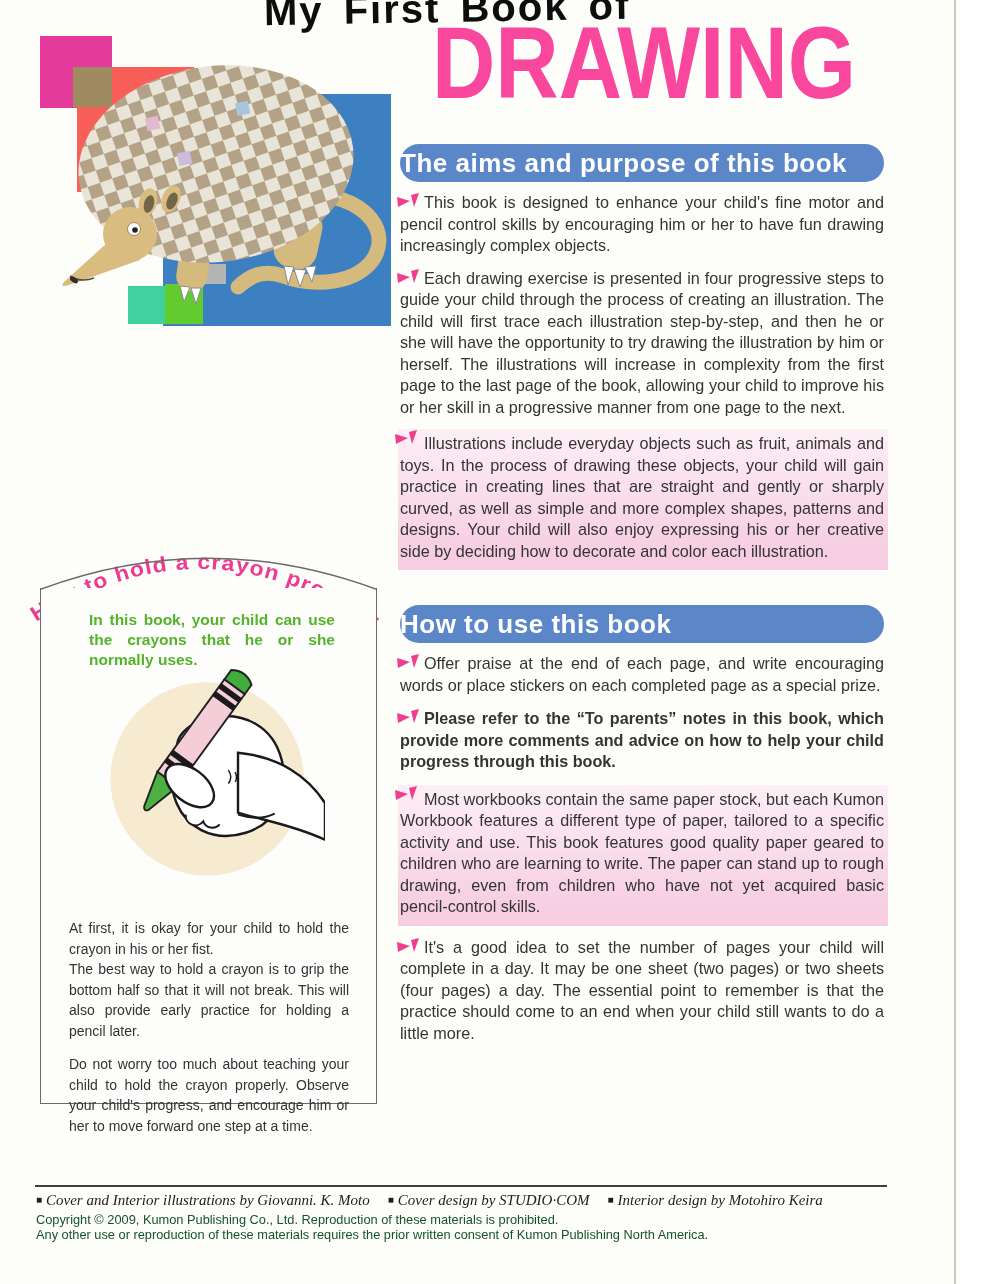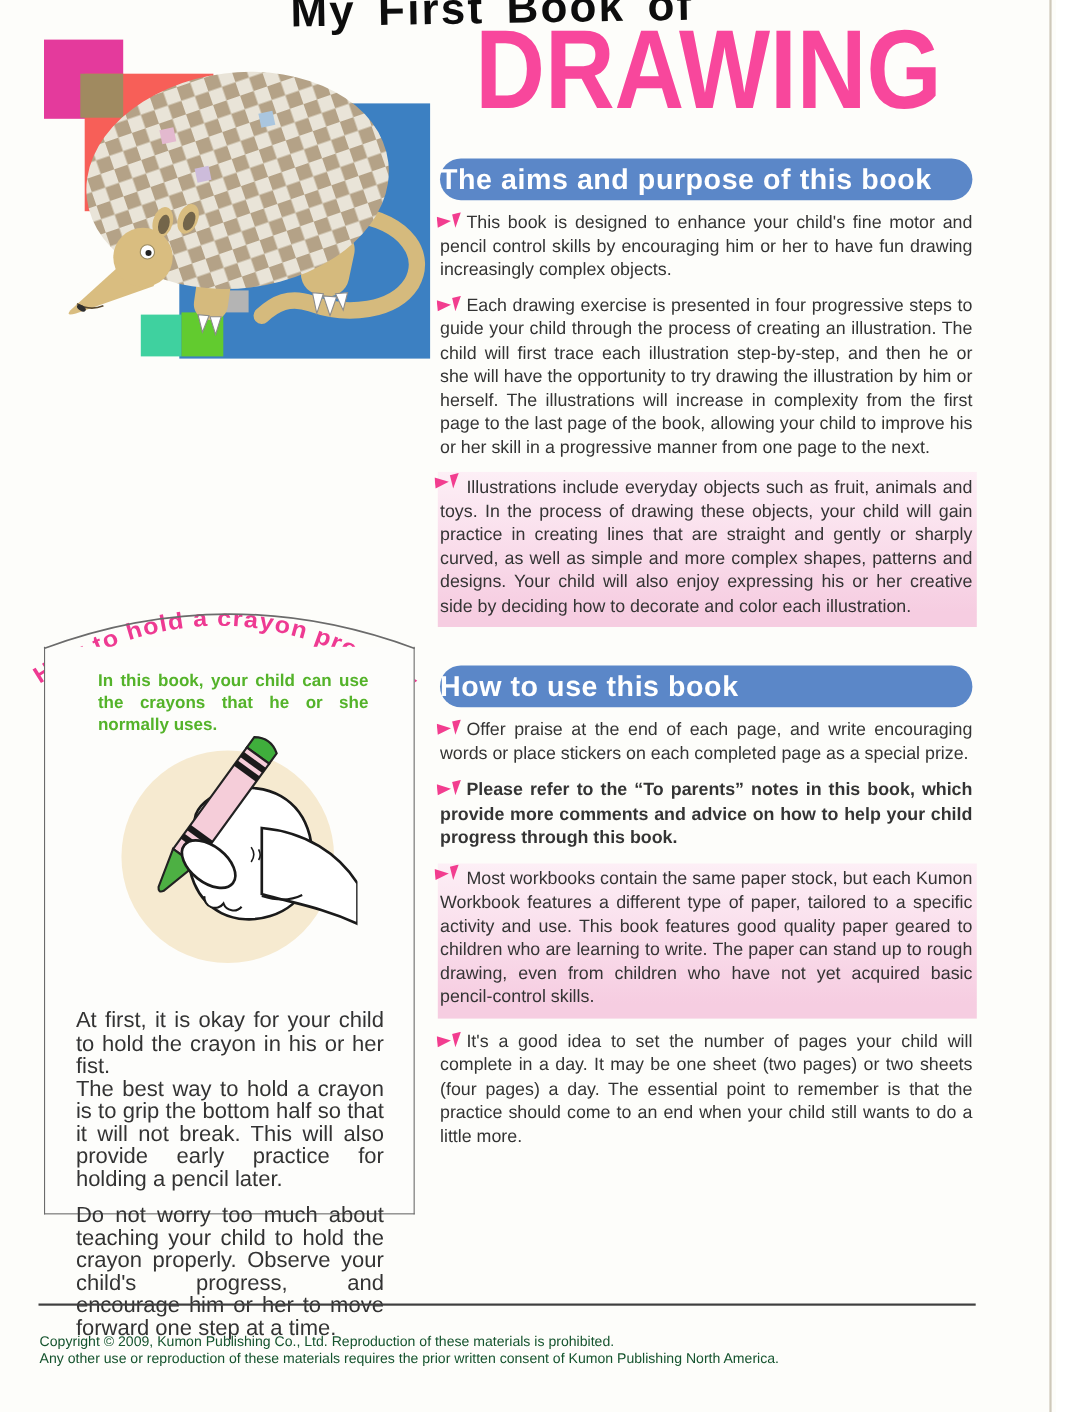--- a/index.html
+++ b/index.html
@@ -50,21 +50,21 @@
     border:1.5px solid #6b6b6b; border-top:none; background:#fdfdfb;
   }
   .box-arch{position:absolute; left:-2px; top:-45px; width:339px; height:47px;}
   .box-intro{
     position:absolute; top:22px; left:48px; width:246px; color:#54b32a;
     font-weight:bold; font-size:15.5px; line-height:20px; text-align:justify;
   }
   .hand-illustration{position:absolute; top:78px; left:52px; width:232px; height:216px;}
   .box-text{
     position:absolute; top:330px; left:28px; width:280px;
-    font-size:20px; line-height:20.5px; text-align:justify; color:#333;
+    font-size:14px; line-height:20.5px; text-align:justify; color:#333;
   }
   .box-text p{margin:0;}
   .box-text p.gap{margin-top:13px;}
 
   
   .footer-rule{position:absolute; left:35px; top:1185px; width:852px; height:2px; background:#3f3f3f;}
   .credits{
     position:absolute; left:36px; top:1192px; width:860px;
     font-family:"Liberation Serif", serif; font-style:italic; font-size:15px; color:#1c1c1c;
     display:flex; gap:18px; white-space:nowrap;
@@ -225,17 +225,22 @@
     </svg>
 
     <div class="box-text">
       <p>At first, it is okay for your child to hold the crayon in his or her fist.</p>
       <p>The best way to hold a crayon is to grip the bottom half so that it will not break. This will also provide early practice for holding a pencil later.</p>
       <p class="gap">Do not worry too much about teaching your child to hold the crayon properly. Observe your child's progress, and encourage him or her to move forward one step at a time.</p>
     </div>
   </div>
 
   <div class="footer-rule"></div>
+  <div class="credits">
+    <span class="credit"><span class="sq">■</span><span>Cover and Interior illustrations by Giovanni. K. Moto</span></span>
+    <span class="credit"><span class="sq">■</span><span>Cover design by STUDIO·COM</span></span>
+    <span class="credit"><span class="sq">■</span><span>Interior design by Motohiro Keira</span></span>
+  </div>
   <div class="copyright">
     <div>Copyright © 2009, Kumon Publishing Co., Ltd.  Reproduction of these materials is prohibited.</div>
     <div>Any other use or reproduction of these materials requires the prior written consent of Kumon Publishing North America.</div>
   </div>
 </div>
 
 </body></html>

